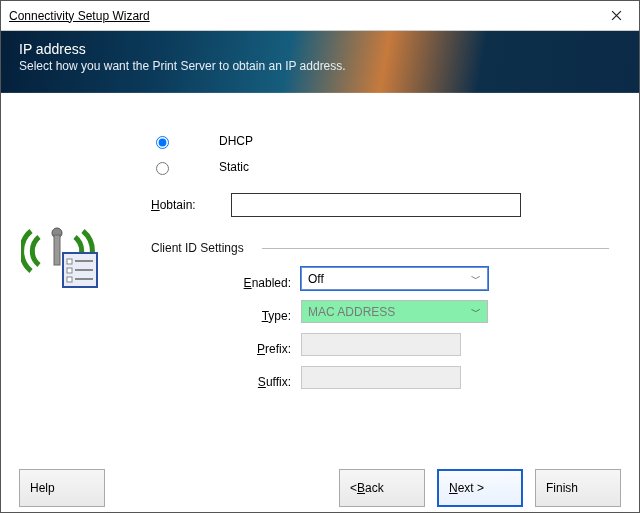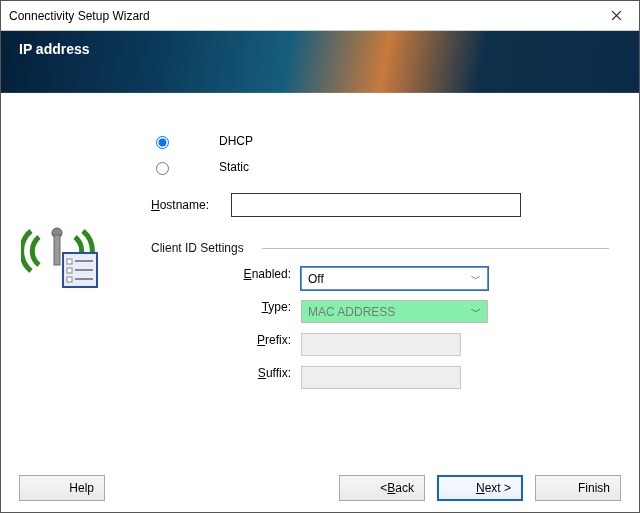--- a/index.html
+++ b/index.html
@@ -13,40 +13,41 @@
     border: 1px solid #555;
   }
   .titlebar {
     height: 30px;
     display: flex;
     align-items: center;
     justify-content: space-between;
     padding: 0 0 0 8px;
     background: #fff;
     border-bottom: 1px solid #ccc;
+    text-decoration: underline;
   }
   .titlebar .title { font-size: 12px; color: #000; }
   .titlebar .close {
     width: 45px; height: 29px;
     display: flex; align-items: center; justify-content: center;
     font-size: 14px; color: #333;
   }
   .banner {
     height: 62px;
     background: linear-gradient(100deg,#041f3a 0%, #0b3a5a 25%, #165d7d 45%, #c77a3c 60%, #0e2f4a 75%, #0a2a47 100%);
     color: #fff;
     padding: 10px 18px 0 18px;
     position: relative;
   }
   .banner::after{
     content:"";
     position:absolute; left:0;right:0;bottom:0;height:1px;
     background: rgba(255,255,255,0.1);
   }
-  .banner .heading { font-size: 14px; font-weight: bold; }
+  .banner .heading { font-size: 14px; font-weight: normal; }
   .banner .sub { font-size: 12px; margin-top: 2px; color: #e8eef4; }
   .content {
     position: relative;
     padding: 40px 30px 10px 30px;
     height: 370px;
   }
   .icon-area {
     position: absolute;
     left: 20px; top: 120px;
     width: 80px; height: 80px;
@@ -83,21 +84,21 @@
   .group-header {
     display:flex; align-items:center;
     font-size:12px; color:#111;
     margin-bottom: 12px;
     gap: 10px;
   }
   .group-header .line {
     flex:1; height:1px; background:#bbb; margin-left:8px;
   }
   .grow {
-    display:flex; align-items:flex-start;
+    display:flex; align-items:flex-end;
     margin-bottom: 10px;
   }
   .grow .glabel {
     width: 150px;
     text-align: right;
     padding-right: 10px;
     font-size:12px;
   }
   .grow .glabel .u { text-decoration: underline; }
   .select {
@@ -128,25 +129,25 @@
   }
   .footer {
     height: 50px;
     border-top: 0;
     display:flex; align-items:center;
     padding: 0 18px;
     gap: 12px;
   }
   .footer .spacer { flex:1; }
   .wbtn {
-    min-width: 86px; height: 26px;
+    min-width: 86px; height: 38px;
     background: linear-gradient(#f6f6f6,#e9e9e9);
     border:1px solid #a9a9a9;
     font-size:12px;
-    display:flex; align-items:center; justify-content:flex-end;
+    display:flex; align-items:center; justify-content:flex-start;
     cursor: default;
     padding: 0 10px;
   }
   .wbtn.primary {
     border: 2px solid #1a5fd0;
     background: linear-gradient(#f8fbff,#eaf2ff);
   }
   .wbtn .u { text-decoration: underline; }
 </style>
 </head>
@@ -156,20 +157,21 @@
   <span class="title">Connectivity Setup Wizard</span>
   <div class="close">
     <svg width="11" height="11" viewBox="0 0 10 10">
         <path d="M1 1 L9 9 M9 1 L1 9" stroke="#222" stroke-width="1.1"></path>
       </svg>
   </div>
 </div>
 
 <div class="banner">
   <div class="heading">IP address</div>
+  <div class="sub">Select how you want the Print Server to obtain an IP address.</div>
 </div>
 
 <div class="content">
 
   <div class="icon-area">
     <svg width="80" height="80" viewBox="0 0 80 80">
       <path d="M10 18 A26 26 0 0 0 10 58" fill="none" stroke="#2e8a1a" stroke-width="5"></path>
       <path d="M18 24 A18 18 0 0 0 18 52" fill="none" stroke="#2e8a1a" stroke-width="5"></path>
       <path d="M62 18 A26 26 0 0 1 62 58" fill="none" stroke="#2e8a1a" stroke-width="5"></path>
       <path d="M54 24 A18 18 0 0 1 54 52" fill="none" stroke="#2e8a1a" stroke-width="5"></path>
@@ -190,21 +192,21 @@
     <div class="radio-row">
       <input type="radio" name="ipmode" checked="" style="">
       <span>DHCP</span>
     </div>
     <div class="radio-row">
       <input type="radio" name="ipmode" style="">
       <span>Static</span>
     </div>
 
     <div class="field-row" style="margin-top:18px;">
-      <label><span class="u">H</span><span>ostname:</span></label>
+      <label><span class="u">H</span><span>obtain:</span></label>
       <input class="hostname-input" type="text" value="" style="">
     </div>
 
     <div class="group">
       <div class="group-header">
         <span>Client ID Settings</span>
         <span class="line"></span>
       </div>
 
       <div class="grow">

